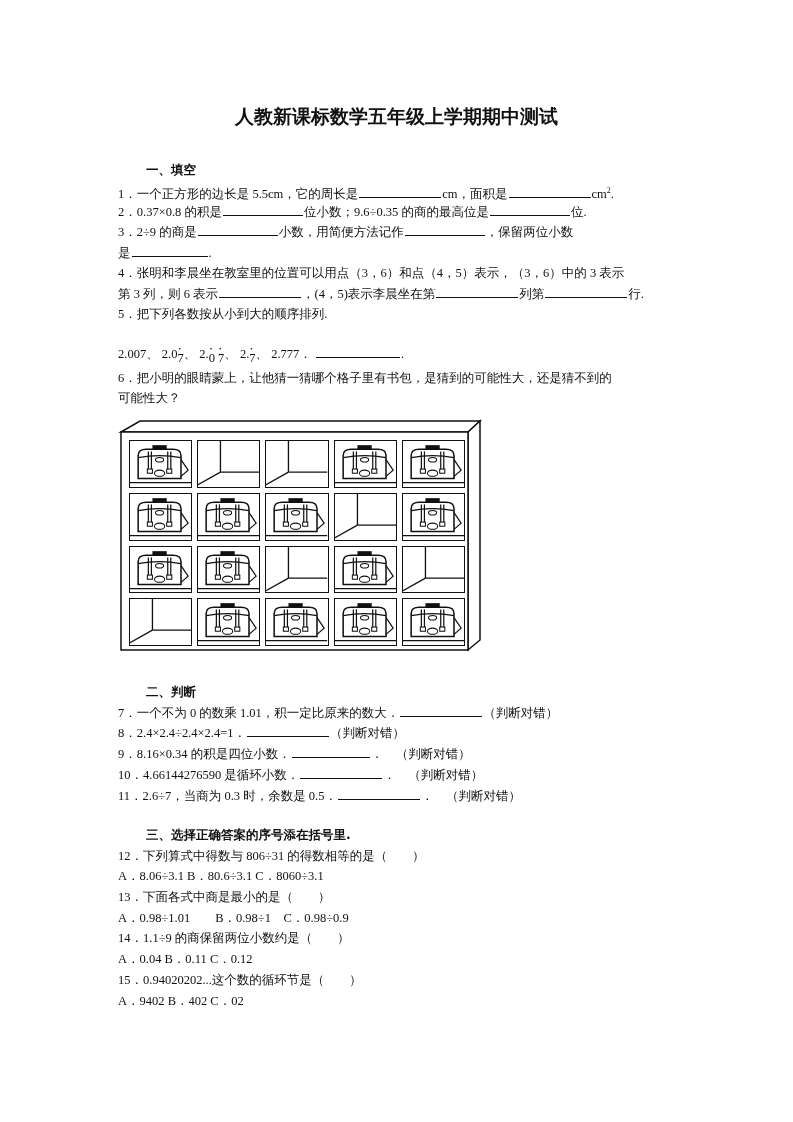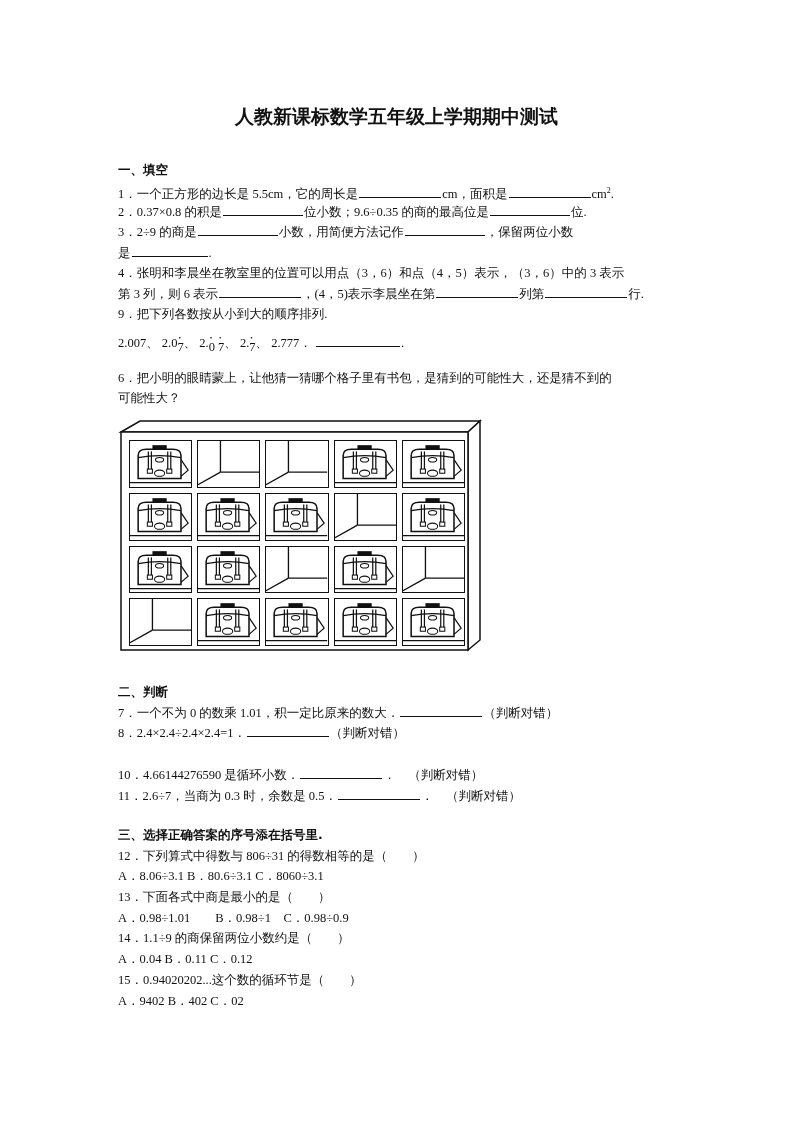--- a/index.html
+++ b/index.html
@@ -1,20 +1,20 @@
 <!DOCTYPE html>
 <html><head>
 <meta charset="utf-8">
 <style>
   html, body { margin: 0; padding: 0; background: #ffffff; }
   body { width: 793px; height: 1122px; position: relative; font-family: "Liberation Serif", "DejaVu Serif", serif; color: #111; }
   .page { position: absolute; left: 0; top: 0; width: 793px; height: 816px; }
   .title { position: absolute; top: 104px; left: 0; width: 793px; text-align: center; font-size: 19px; font-weight: bold; font-family: "DejaVu Sans", sans-serif; letter-spacing: 0px; }
   .line { position: absolute; left: 118px; font-size: 12.5px; line-height: 16px; white-space: nowrap; }
-  .sec { font-weight: bold; font-family: "DejaVu Sans", sans-serif; font-size: 12.5px; }
+  .sec { font-weight: bold; font-family: "DejaVu Sans", sans-serif; font-size: 12.5px; margin-left: 28px; }
   .blank { display: inline-block; border-bottom: 1px solid #111; height: 12px; vertical-align: baseline; margin: 0 1px; }
   sup { font-size: 8px; }
   .dot { position: relative; display: inline-block; }
   .dot::before { content: "•"; position: absolute; top: -9px; left: 1px; font-size: 7px; }
   .low { position: relative; top: 4px; }
   .cabinet { position: absolute; left: 118px; top: 418px; width: 366px; height: 234px; }
   .grid { position: absolute; left: 11px; top: 22px; width: 336px; height: 206px; display: grid; grid-template-columns: repeat(5, 1fr); grid-template-rows: repeat(4, 1fr); gap: 5px; }
   .cell { border: 1.5px solid #111; position: relative; background: #fff; }
   .cell svg { position: absolute; left: 0; top: 0; width: 100%; height: 100%; }
 </style>
@@ -43,23 +43,23 @@
   </div>
 
   <div class="line" style="top:265px">
     <span>4．张明和李晨坐在教室里的位置可以用点（3，6）和点（4，5）表示，（3，6）中的 3 表示</span>
   </div>
   <div class="line" style="top:285px">
     <span>第 3 列，则 6 表示</span><span class="blank" style="width:82px"></span><span>，(4，5)表示李晨坐在第</span><span class="blank" style="width:82px"></span><span>列第</span><span class="blank" style="width:82px"></span><span>行.</span>
   </div>
 
   <div class="line" style="top:306px">
-    <span>9．把下列各数按从小到大的顺序排列.</span>
-  </div>
-  <div class="line" style="top:334px">
+    <span>5．把下列各数按从小到大的顺序排列.</span>
+  </div>
+  <div class="line" style="top:345px">
     <span>2.007、</span>
     <span>2.0</span><span class="dot low">7</span><span>、</span>
     <span>2.</span><span class="dot low">0</span>&nbsp;<span class="dot low">7</span><span>、</span>
     <span>2.</span><span class="dot low">7</span><span>、</span>
     <span>2.777．</span>
     <span class="blank" style="width:84px"></span><span>.</span>
   </div>
 
   <div class="line" style="top:370px">
     <span>6．把小明的眼睛蒙上，让他猜一猜哪个格子里有书包，是猜到的可能性大，还是猜不到的</span>
@@ -357,20 +357,23 @@
         </div>
       </div>
   </div>
 
   <div class="line sec" style="top:684px">二、判断</div>
   <div class="line" style="top:704px">
     <span>7．一个不为 0 的数乘 1.01，积一定比原来的数大．</span><span class="blank" style="width:82px"></span><span>（判断对错）</span>
   </div>
   <div class="line" style="top:724px">
     <span>8．2.4×2.4÷2.4×2.4=1．</span><span class="blank" style="width:82px"></span><span>（判断对错）</span>
+  </div>
+  <div class="line" style="top:745px">
+    <span>9．8.16×0.34 的积是四位小数．</span><span class="blank" style="width:78px"></span><span>．　（判断对错）</span>
   </div>
   <div class="line" style="top:766px">
     <span>10．4.66144276590 是循环小数．</span><span class="blank" style="width:82px"></span><span>．　（判断对错）</span>
   </div>
   <div class="line" style="top:787px">
     <span>11．2.6÷7，当商为 0.3 时，余数是 0.5．</span><span class="blank" style="width:82px"></span><span>．　（判断对错）</span>
   </div>
 
   <div class="line sec" style="top:827px">三、选择正确答案的序号添在括号里.</div>
   <div class="line" style="top:848px">12．下列算式中得数与 806÷31 的得数相等的是（　　）</div>

